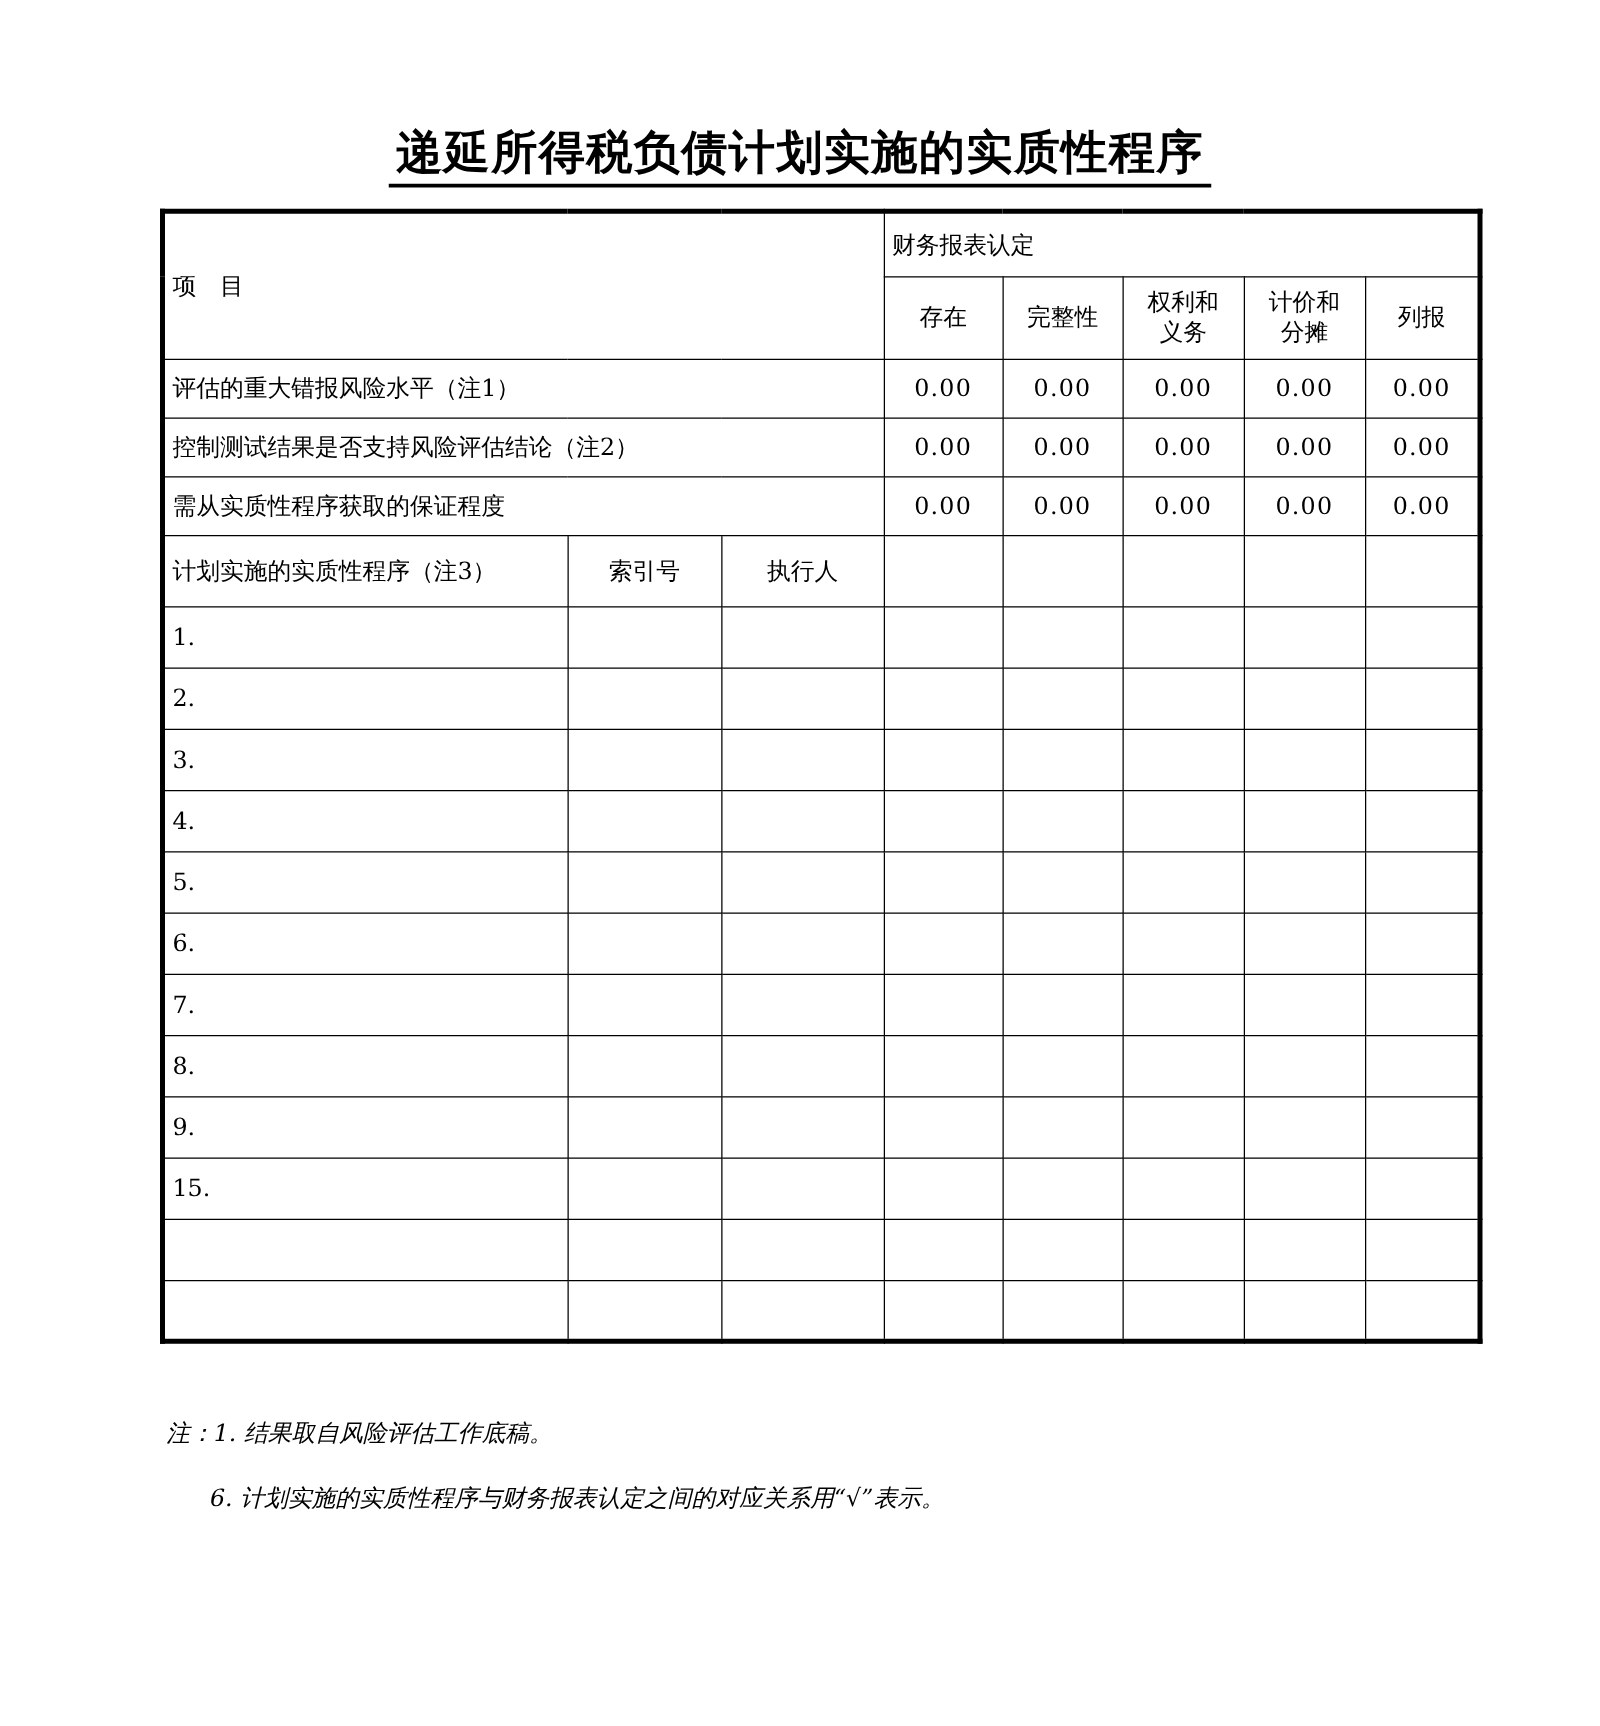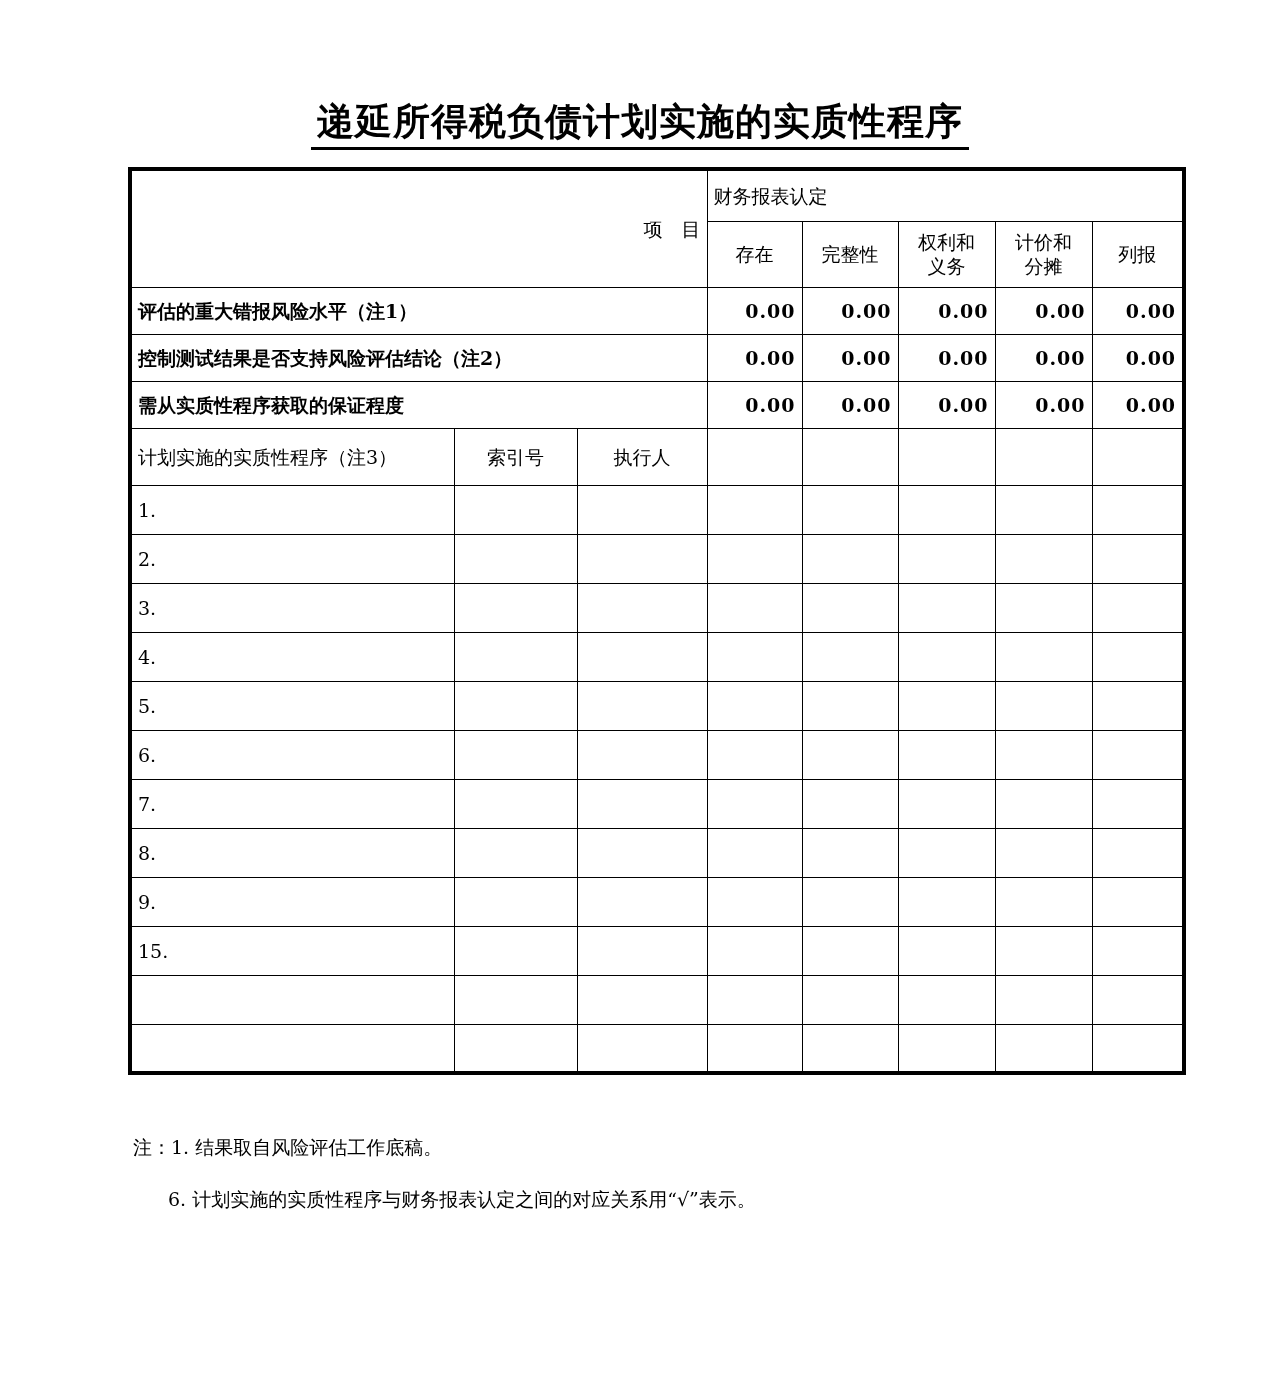--- a/index.html
+++ b/index.html
@@ -78,63 +78,64 @@
   col.c-a2     { width: 96px; }
   col.c-a3     { width: 97px; }
   col.c-a4     { width: 97px; }
   col.c-a5     { width: 92px; }
 
   .cell-center { text-align: center; }
   .cell-left   { text-align: left; }
 
   
   .hdr-item {
-    text-align: right;
+    text-align: left;
     font-size: 21px;
     height: 118px;
   }
   .hdr-group {
     text-align: left;
     font-size: 21px;
     height: 52px;
   }
   .hdr-sub {
     text-align: center;
     font-size: 19px;
     height: 66px;
     line-height: 26px;
   }
 
-  .row-stat td { height: 47px; font-weight: bold; }
+  .row-stat td { height: 47px; }
   .row-sub  td { height: 57px; }
   .row-num  td { height: 49px; }
   .row-blank td { height: 49px; }
 
   .num-cell {
-    text-align: right;
+    text-align: center;
     font-size: 19px;
     letter-spacing: 1px;
   }
   .item-text {
     font-size: 19px;
     white-space: nowrap;
   }
 
   
   .notes {
     position: absolute;
     left: 133px;
     top: 1135px;
     width: 1020px;
     font-size: 19px;
     line-height: 24px;
   }
   .note-line {
     margin-bottom: 28px;
     white-space: nowrap;
+    font-style: italic;
   }
   .note-line.n1 { padding-left: 0px; }
   .note-line.n2 { padding-left: 46px; }
   .note-line.n3 { padding-left: 35px; }
 </style>
 </head>
 <body>
 
 <div class="page">
 

